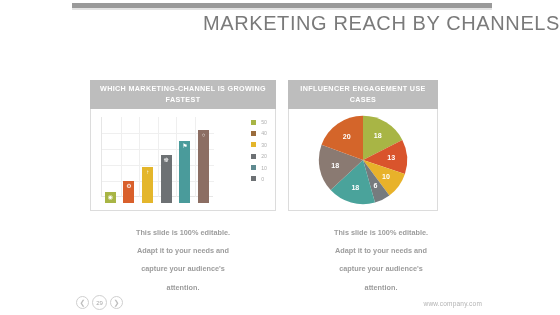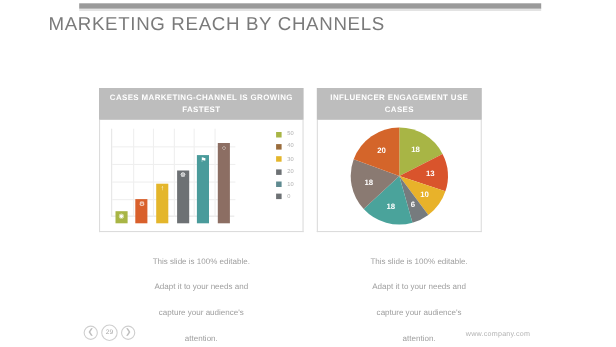--- a/index.html
+++ b/index.html
@@ -17,22 +17,22 @@
     background: #9a9a9a;
   }
   .topbar-under {
     position: absolute; left: 72px; top: 8px; width: 420px; height: 2px;
     background: #e3e3e3;
   }
 
   
   .title {
     position: absolute; left: 0; top: 12px; width: 560px;
-    text-align: left;
-    font-size: 17px; letter-spacing: 0.6px;
+    text-align: right;
+    font-size: 20px; letter-spacing: 0.6px;
     color: #7a7a7a; font-weight: 400;
     white-space: nowrap;
     padding-left: 44px;
   }
 
   
   .panel {
     position: absolute; top: 80px;
     background: #ffffff;
   }
@@ -104,21 +104,21 @@
                font-family: "Liberation Sans", sans-serif; text-anchor: middle; }
 
   
   .caption {
     position: absolute; top: 222px; width: 186px;
     text-align: center;
     font-size: 7.3px; color: #9d9d9d; line-height: 1.95;
   }
   .caption-left  { left: 90px; }
   .caption-right { left: 288px; }
-  .caption p { margin: 9px; }
+  .caption p { margin: 4px; font-weight: bold; }
 
   
   .nav { position: absolute; left: 76px; top: 295px; display: flex; align-items: center; gap: 3px; }
   .nav-btn {
     width: 13px; height: 13px; border-radius: 50%;
     border: 1px solid #cfcfcf; background: #fff;
     display: flex; align-items: center; justify-content: center;
     color: #bdbdbd; font-size: 7px; line-height: 1;
   }
   .nav-page {
@@ -136,21 +136,21 @@
 <body>
 
 <div class="slide">
 
   <div class="topbar"></div>
   <div class="topbar-under"></div>
 
   <div class="title">MARKETING REACH BY CHANNELS</div>
 
   <div class="panel panel-left">
-    <div class="panel-head">CASES MARKETING-CHANNEL IS GROWING FASTEST</div>
+    <div class="panel-head">WHICH MARKETING-CHANNEL IS GROWING FASTEST</div>
     <div class="panel-body">
 
       <div class="barchart-wrap">
         <div class="plot" id="plot">
             <div class="gridline-h" style="top: 16px;"></div>
             <div class="gridline-h" style="top: 32px;"></div>
             <div class="gridline-h" style="top: 48px;"></div>
             <div class="gridline-h" style="top: 64px;"></div>
             <div class="gridline-v" style="left: 18.6px;"></div>
             <div class="gridline-v" style="left: 37.2px;"></div>

